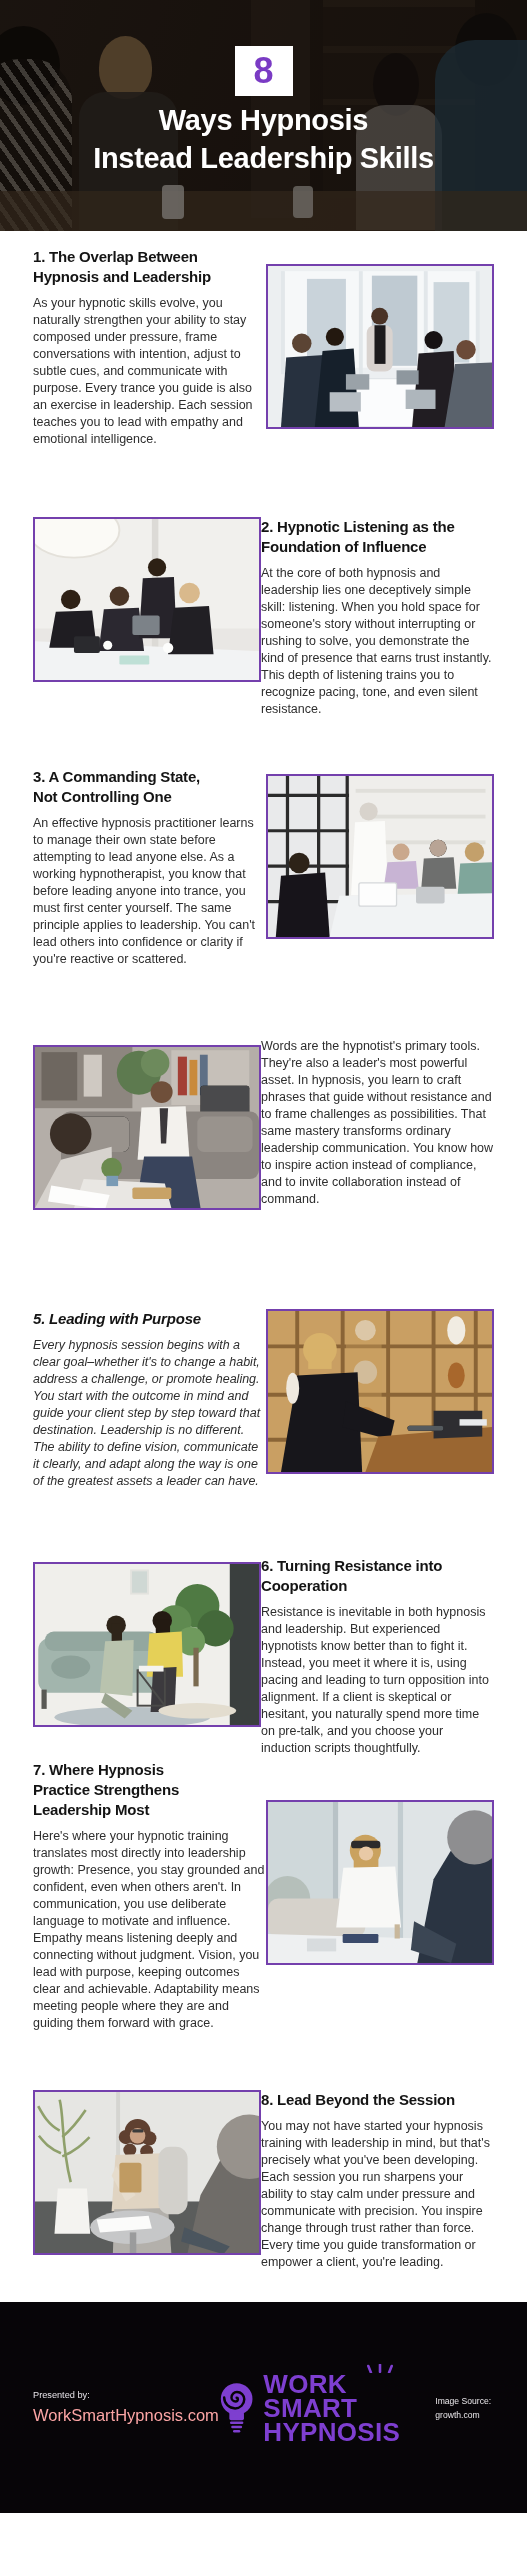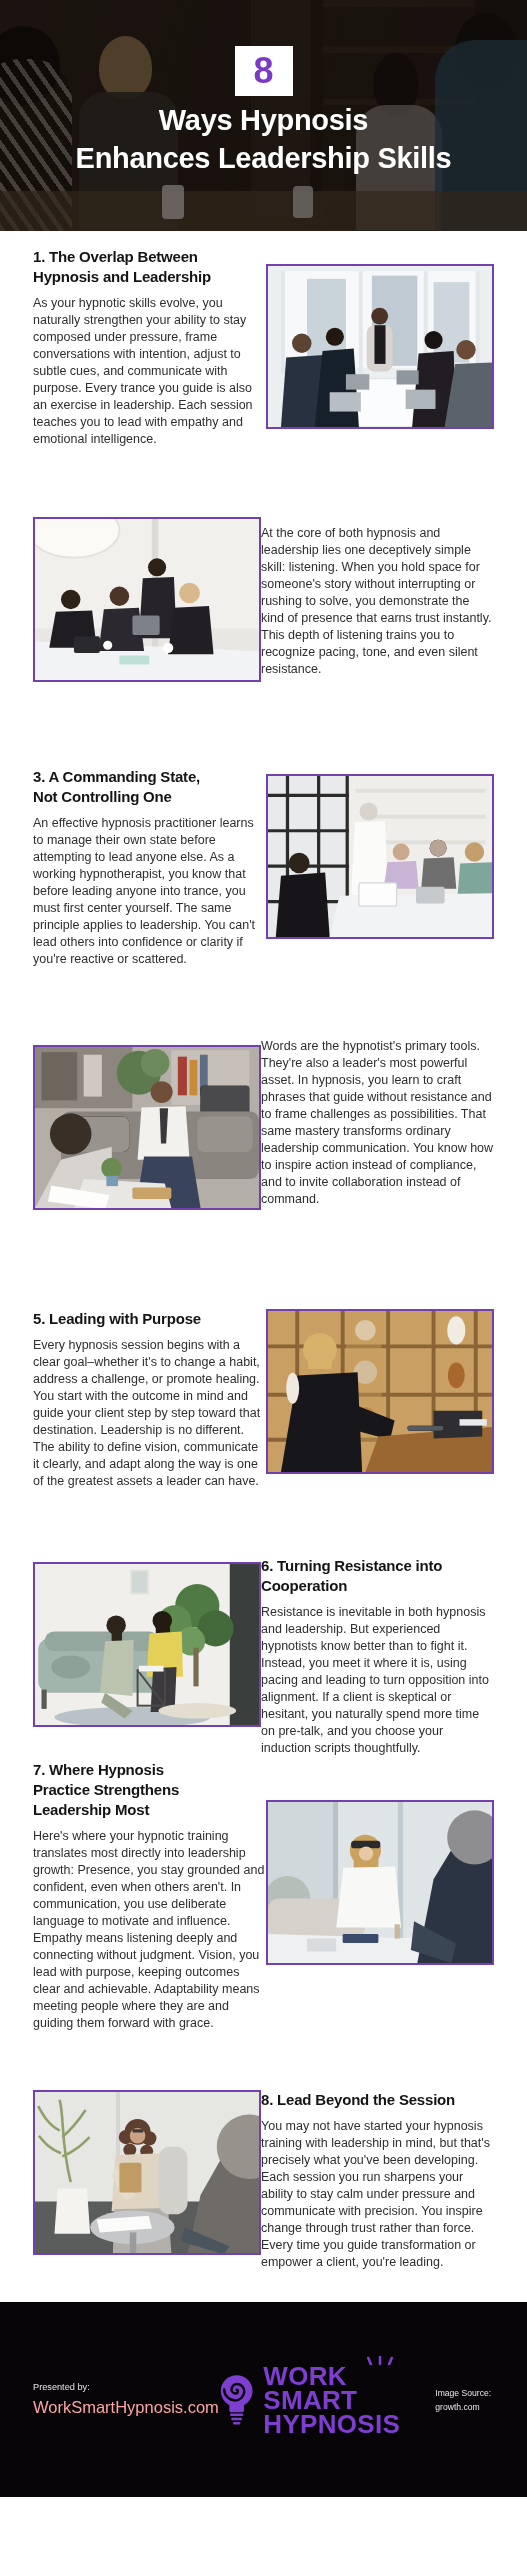--- a/index.html
+++ b/index.html
@@ -36,21 +36,21 @@
   main { display:block; }
   .row { display:flex; justify-content:space-between; padding:0 33px; }
   .text-col { width:247px; }
   h2 { font-size:15px; line-height:20px; font-weight:700; color:#141414; letter-spacing:-0.2px; }
   h2 span { display:block; }
   .text-col p { margin-top:8px; font-size:12.5px; line-height:17px; color:#2e2e2e; }
   figure.photo { width:224px; height:161px; border:2px solid #7440ad; overflow:hidden; flex:0 0 auto; background:#eee; }
   figure.photo svg { display:block; width:100%; height:100%; }
 
   
-  .footer { margin-top:29px; height:195px; background:#070508; display:flex; align-items:center; justify-content:space-between; padding:0 33px; }
+  .footer { margin-top:29px; height:195px; background:#070508; display:flex; align-items:center; justify-content:space-between; padding:8px 33px; }
   .f-left { color:#efedf0; }
   .f-label { font-size:9.2px; line-height:13px; color:#e6e3e8; }
   .f-site { font-size:16.5px; line-height:22.4px; color:#fca5a5; margin-top:2.6px; }
   .f-logo { display:flex; align-items:center; }
   .f-wordmark { margin-left:9.2px; position:relative; color:#7e3fd0; font-weight:700; font-size:26px; line-height:24px; letter-spacing:0.3px; }
   .f-wordmark span { display:block; }
   .f-rays { position:absolute; top:-8px; left:104px; }
   .f-right { width:63px; font-size:8.6px; line-height:14px; color:#e9e7ea; }
 </style>
 </head>
@@ -72,21 +72,21 @@
     <div class="hp hp-table"></div>
     <div class="hp hp-cup1"></div>
     <div class="hp hp-cup2"></div>
     <div class="header-overlay"></div>
     <div class="header-content">
       <div class="badge">
         <span>8</span>
       </div>
       <h1 class="title">
         <span>Ways Hypnosis</span>
-        <span>Enhances Leadership Skills</span>
+        <span>Instead Leadership Skills</span>
       </h1>
     </div>
   </header>
 
   <main>
 
     <section class="row" style="margin-top:16px;height:204px;">
       <div class="text-col">
         <h2>
           <span>1. The Overlap Between</span>
@@ -142,20 +142,24 @@
           <circle cx="238" cy="115" r="16" fill="#d9b98c"></circle>
           <polygon points="205,210 275,210 268,135 214,138" fill="#211f24"></polygon>
           <rect x="60" y="182" width="40" height="26" rx="3" fill="#2a2a2e"></rect>
           <rect x="150" y="150" width="42" height="30" rx="3" fill="#7c8288"></rect>
           <rect x="130" y="212" width="46" height="14" rx="2" fill="#bfe0d6"></rect>
           <circle cx="112" cy="196" r="7" fill="#fdfdfc"></circle>
           <circle cx="205" cy="200" r="8" fill="#fdfdfc"></circle>
         </svg>
       </figure>
       <div class="text-col">
+        <h2>
+          <span>2. Hypnotic Listening as the</span>
+          <span>Foundation of Influence</span>
+        </h2>
         <p>At the core of both hypnosis and leadership lies one deceptively simple skill: listening. When you hold space for someone's story without interrupting or rushing to solve, you demonstrate the kind of presence that earns trust instantly. This depth of listening trains you to recognize pacing, tone, and even silent resistance.</p>
       </div>
     </section>
 
     <section class="row" style="margin-top:63px;height:204px;">
       <div class="text-col">
         <h2>
           <span>3. A Commanding State,</span>
           <span>Not Controlling One</span>
         </h2>
@@ -227,21 +231,21 @@
           <rect x="110" y="200" width="18" height="16" fill="#7a9bb5"></rect>
           <rect x="150" y="218" width="60" height="18" rx="3" fill="#c8a266"></rect>
           <polygon points="25,215 115,230 108,252 20,240" fill="#fdfdfc"></polygon>
         </svg>
       </figure>
       <div class="text-col">
         <p>Words are the hypnotist's primary tools. They're also a leader's most powerful asset. In hypnosis, you learn to craft phrases that guide without resistance and to frame challenges as possibilities. That same mastery transforms ordinary leadership communication. You know how to inspire action instead of compliance, and to invite collaboration instead of command.</p>
       </div>
     </section>
 
-    <section class="row" style="margin-top:57px;height:183px;">
+    <section class="row" style="margin-top:57px;height:183px;font-style:italic;">
       <div class="text-col">
         <h2>
           <span>5. Leading with Purpose</span>
         </h2>
         <p>Every hypnosis session begins with a clear goal–whether it's to change a habit, address a challenge, or promote healing. You start with the outcome in mind and guide your client step by step toward that destination. Leadership is no different. The ability to define vision, communicate it clearly, and adapt along the way is one of the greatest assets a leader can have.</p>
       </div>
       <figure class="photo">
         <svg viewBox="0 0 345 250" preserveAspectRatio="none">
           <rect width="345" height="250" fill="#c99f63"></rect>
           <g stroke="#8a6436" stroke-width="6">

